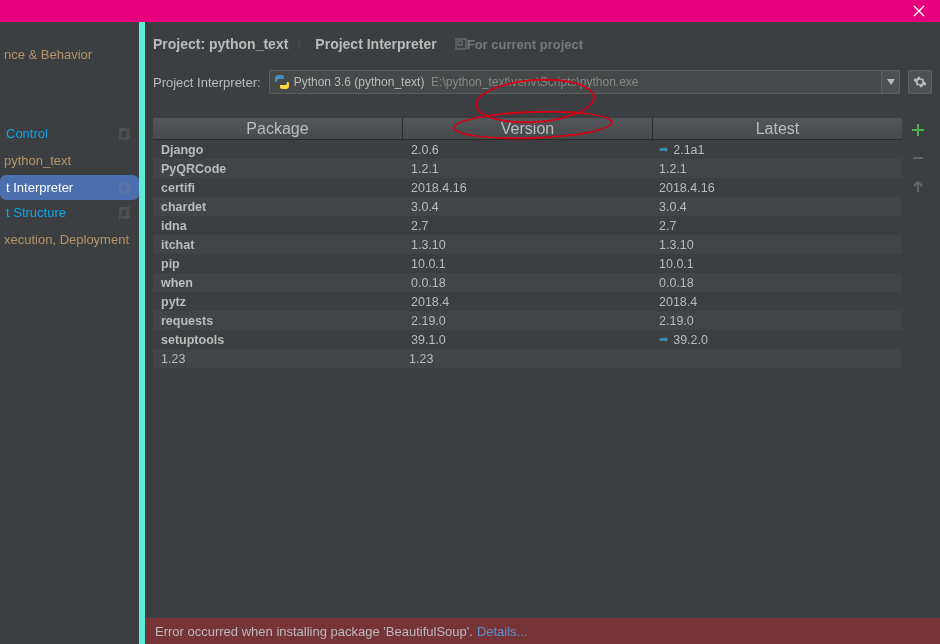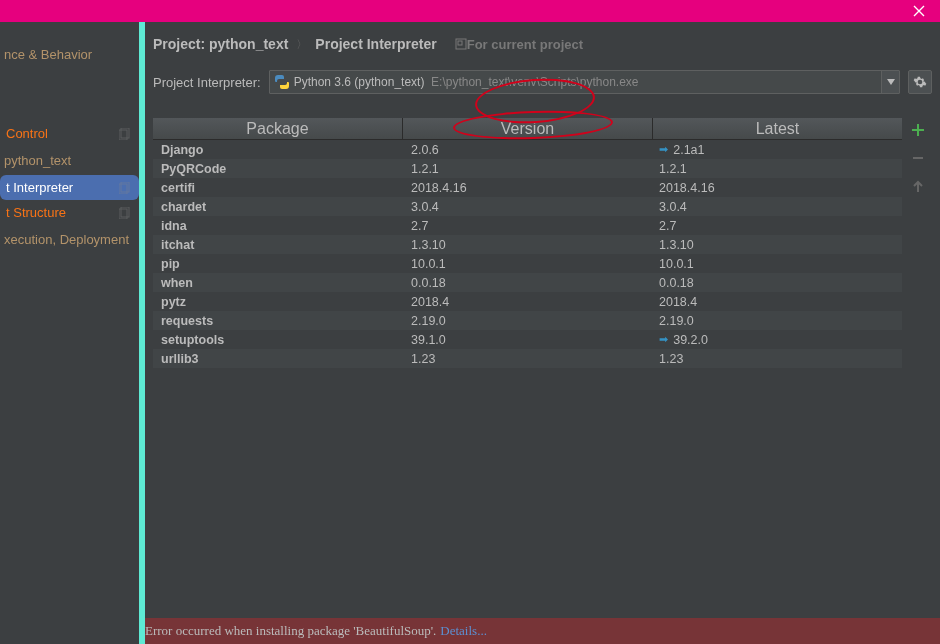--- a/index.html
+++ b/index.html
@@ -17,21 +17,21 @@
     display: flex; justify-content: flex-end; align-items: center;
   }
   .title-bar .close { width: 42px; height: 22px; display:flex; align-items:center; justify-content:center; color:#fff; font-size:15px; }
   .main { display: flex; height: calc(644px - 22px); }
   .sidebar {
     width: 145px; background: #3c3f41;
     border-right: 6px solid #5eead4;
     padding-top: 18px;
   }
   .side-label { color:#b3936a; font-size:13px; padding:7px 4px 7px 4px; }
-  .side-item { color:#f97316; padding:5px 6px; font-size:13px; cursor:pointer; position:relative; }
+  .side-item { color:#0ea5e9; padding:5px 6px; font-size:13px; cursor:pointer; position:relative; }
   .side-item.sel { background:#4b6eaf; color:#fff;border-radius:6px; }
   .side-copy { position:absolute; right:8px; top:50%; transform:translateY(-50%); opacity:.4; }
   .side-copy svg { display:block; }
   .content { flex:1; position:relative; display:flex; flex-direction:column; }
   .crumbs { padding: 14px 17px 0 8px; color:#bbbbbb; font-size:14px; display:flex; align-items:center; gap:8px; }
   .crumbs b { color:#bbbbbb; font-weight:bold; }
   .crumbs .arrow { color:#666; font-size:11px; }
   .for-current { color:#787878; font-size:13px; display:flex; align-items:center; gap:0; margin-left:10px;font-weight:bold;}
   .row-int { display:flex; align-items:center; gap:8px; padding: 18px 0 0 8px; }
   .row-int label { color:#bbbbbb; font-size:13px; }
@@ -59,21 +59,21 @@
   .tr.even { background:#414547; }
   .td { color:#bbbbbb; font-size:12.5px; padding-left:8px; display:flex; align-items:center; gap:4px; }
   .td.c0 { width:250px;font-weight:bold; }
   .td.c1 { width:248px; }
   .td.c2 { flex:1; }
   .side-btns { width:28px; display:flex; flex-direction:column; align-items:center; gap:8px; padding-top:2px; margin-left:2px; }
   .side-btn { width:20px; height:20px; display:flex; align-items:center; justify-content:center; }
   .status {
     position:absolute; left:0; right:0; bottom:0; height:26px;
     background:#773437; color:#bbbbbb; font-size:13px;
-    display:flex; align-items:center; font-family:Liberation Serif, serif;
+    display:flex; align-items:center; padding-left:10px;
   }
   .status a { color:#5c90d2; text-decoration:none; margin-left:4px; }
   .up-arrow { color:#3592c4; font-size:11px; margin-right:1px; }
 
   .annot {
     position:absolute; pointer-events:none;
     border:2px solid #d0021b; border-radius:50%;
   }
   .annot.a1 { left:330px; top:57px; width:120px; height:44px; transform:rotate(-4deg); }
   .annot.a2 { left:308px; top:89px; width:160px; height:28px; transform:rotate(-2deg); }
@@ -209,21 +209,20 @@
               <div class="td c0">requests</div>
               <div class="td c1">2.19.0</div>
               <div class="td c2">2.19.0</div>
             </div>
             <div class="tr odd">
               <div class="td c0">setuptools</div>
               <div class="td c1">39.1.0</div>
               <div class="td c2"><span class="up-arrow">➡</span> 39.2.0</div>
             </div>
             <div class="tr even">
-              <div class="td c0">urllib3</div>
               <div class="td c1">1.23</div>
               <div class="td c2">1.23</div>
             </div>
           </div>
       </div>
       <div class="side-btns">
         <div class="side-btn">
           <svg width="14" height="14" viewBox="0 0 14 14">
               <path d="M7 1v12M1 7h12" stroke="#4caf50" stroke-width="2"></path>
             </svg>

